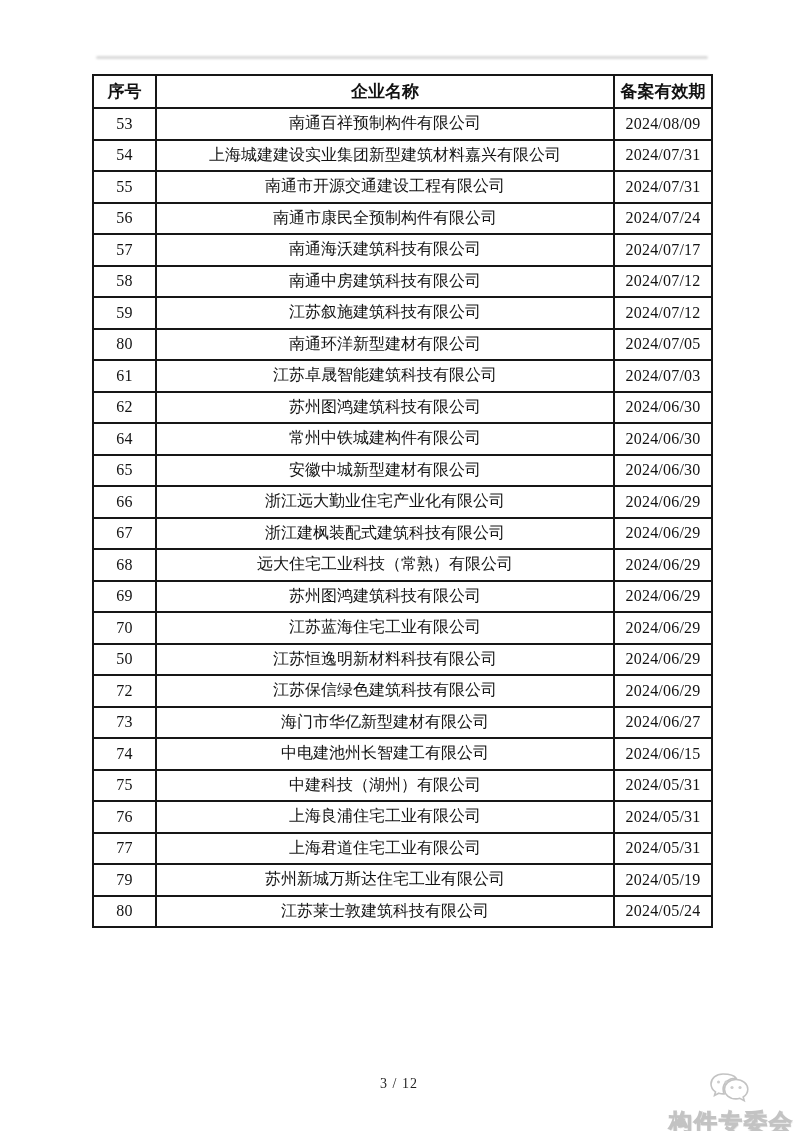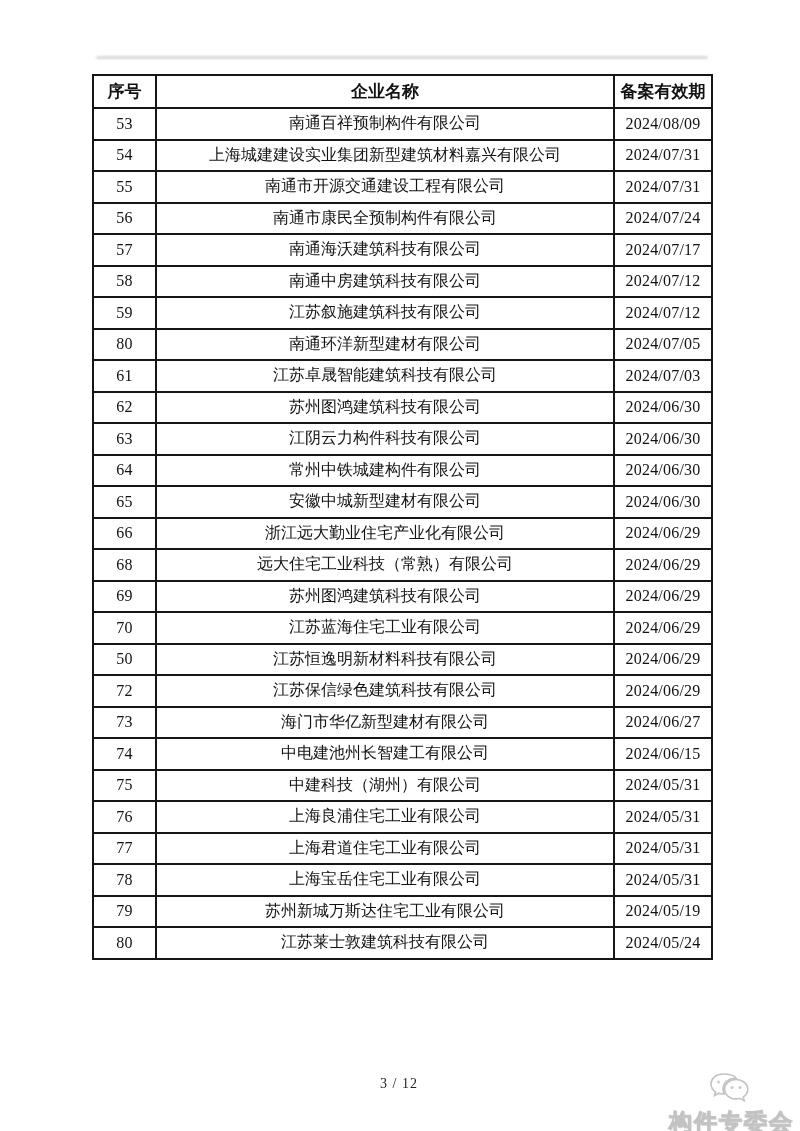--- a/index.html
+++ b/index.html
@@ -150,40 +150,40 @@
           <td class="num">61</td>
           <td class="name">江苏卓晟智能建筑科技有限公司</td>
           <td class="date">2024/07/03</td>
         </tr>
         <tr>
           <td class="num">62</td>
           <td class="name">苏州图鸿建筑科技有限公司</td>
           <td class="date">2024/06/30</td>
         </tr>
         <tr>
-          <td class="num">63</td>
-          <td class="name">江阴云力构件科技有限公司</td>
-          <td class="date">2024/06/30</td>
-        </tr>
-        <tr>
           <td class="num">64</td>
           <td class="name">常州中铁城建构件有限公司</td>
           <td class="date">2024/06/30</td>
         </tr>
         <tr>
           <td class="num">65</td>
           <td class="name">安徽中城新型建材有限公司</td>
           <td class="date">2024/06/30</td>
         </tr>
         <tr>
           <td class="num">66</td>
           <td class="name">浙江远大勤业住宅产业化有限公司</td>
           <td class="date">2024/06/29</td>
         </tr>
         <tr>
+          <td class="num">67</td>
+          <td class="name">浙江建枫装配式建筑科技有限公司</td>
+          <td class="date">2024/06/29</td>
+        </tr>
+        <tr>
           <td class="num">68</td>
           <td class="name">远大住宅工业科技（常熟）有限公司</td>
           <td class="date">2024/06/29</td>
         </tr>
         <tr>
           <td class="num">69</td>
           <td class="name">苏州图鸿建筑科技有限公司</td>
           <td class="date">2024/06/29</td>
         </tr>
         <tr>
@@ -217,25 +217,20 @@
           <td class="date">2024/05/31</td>
         </tr>
         <tr>
           <td class="num">76</td>
           <td class="name">上海良浦住宅工业有限公司</td>
           <td class="date">2024/05/31</td>
         </tr>
         <tr>
           <td class="num">77</td>
           <td class="name">上海君道住宅工业有限公司</td>
-          <td class="date">2024/05/31</td>
-        </tr>
-        <tr>
-          <td class="num">78</td>
-          <td class="name">上海宝岳住宅工业有限公司</td>
           <td class="date">2024/05/31</td>
         </tr>
         <tr>
           <td class="num">79</td>
           <td class="name">苏州新城万斯达住宅工业有限公司</td>
           <td class="date">2024/05/19</td>
         </tr>
         <tr>
           <td class="num">80</td>
           <td class="name">江苏莱士敦建筑科技有限公司</td>

